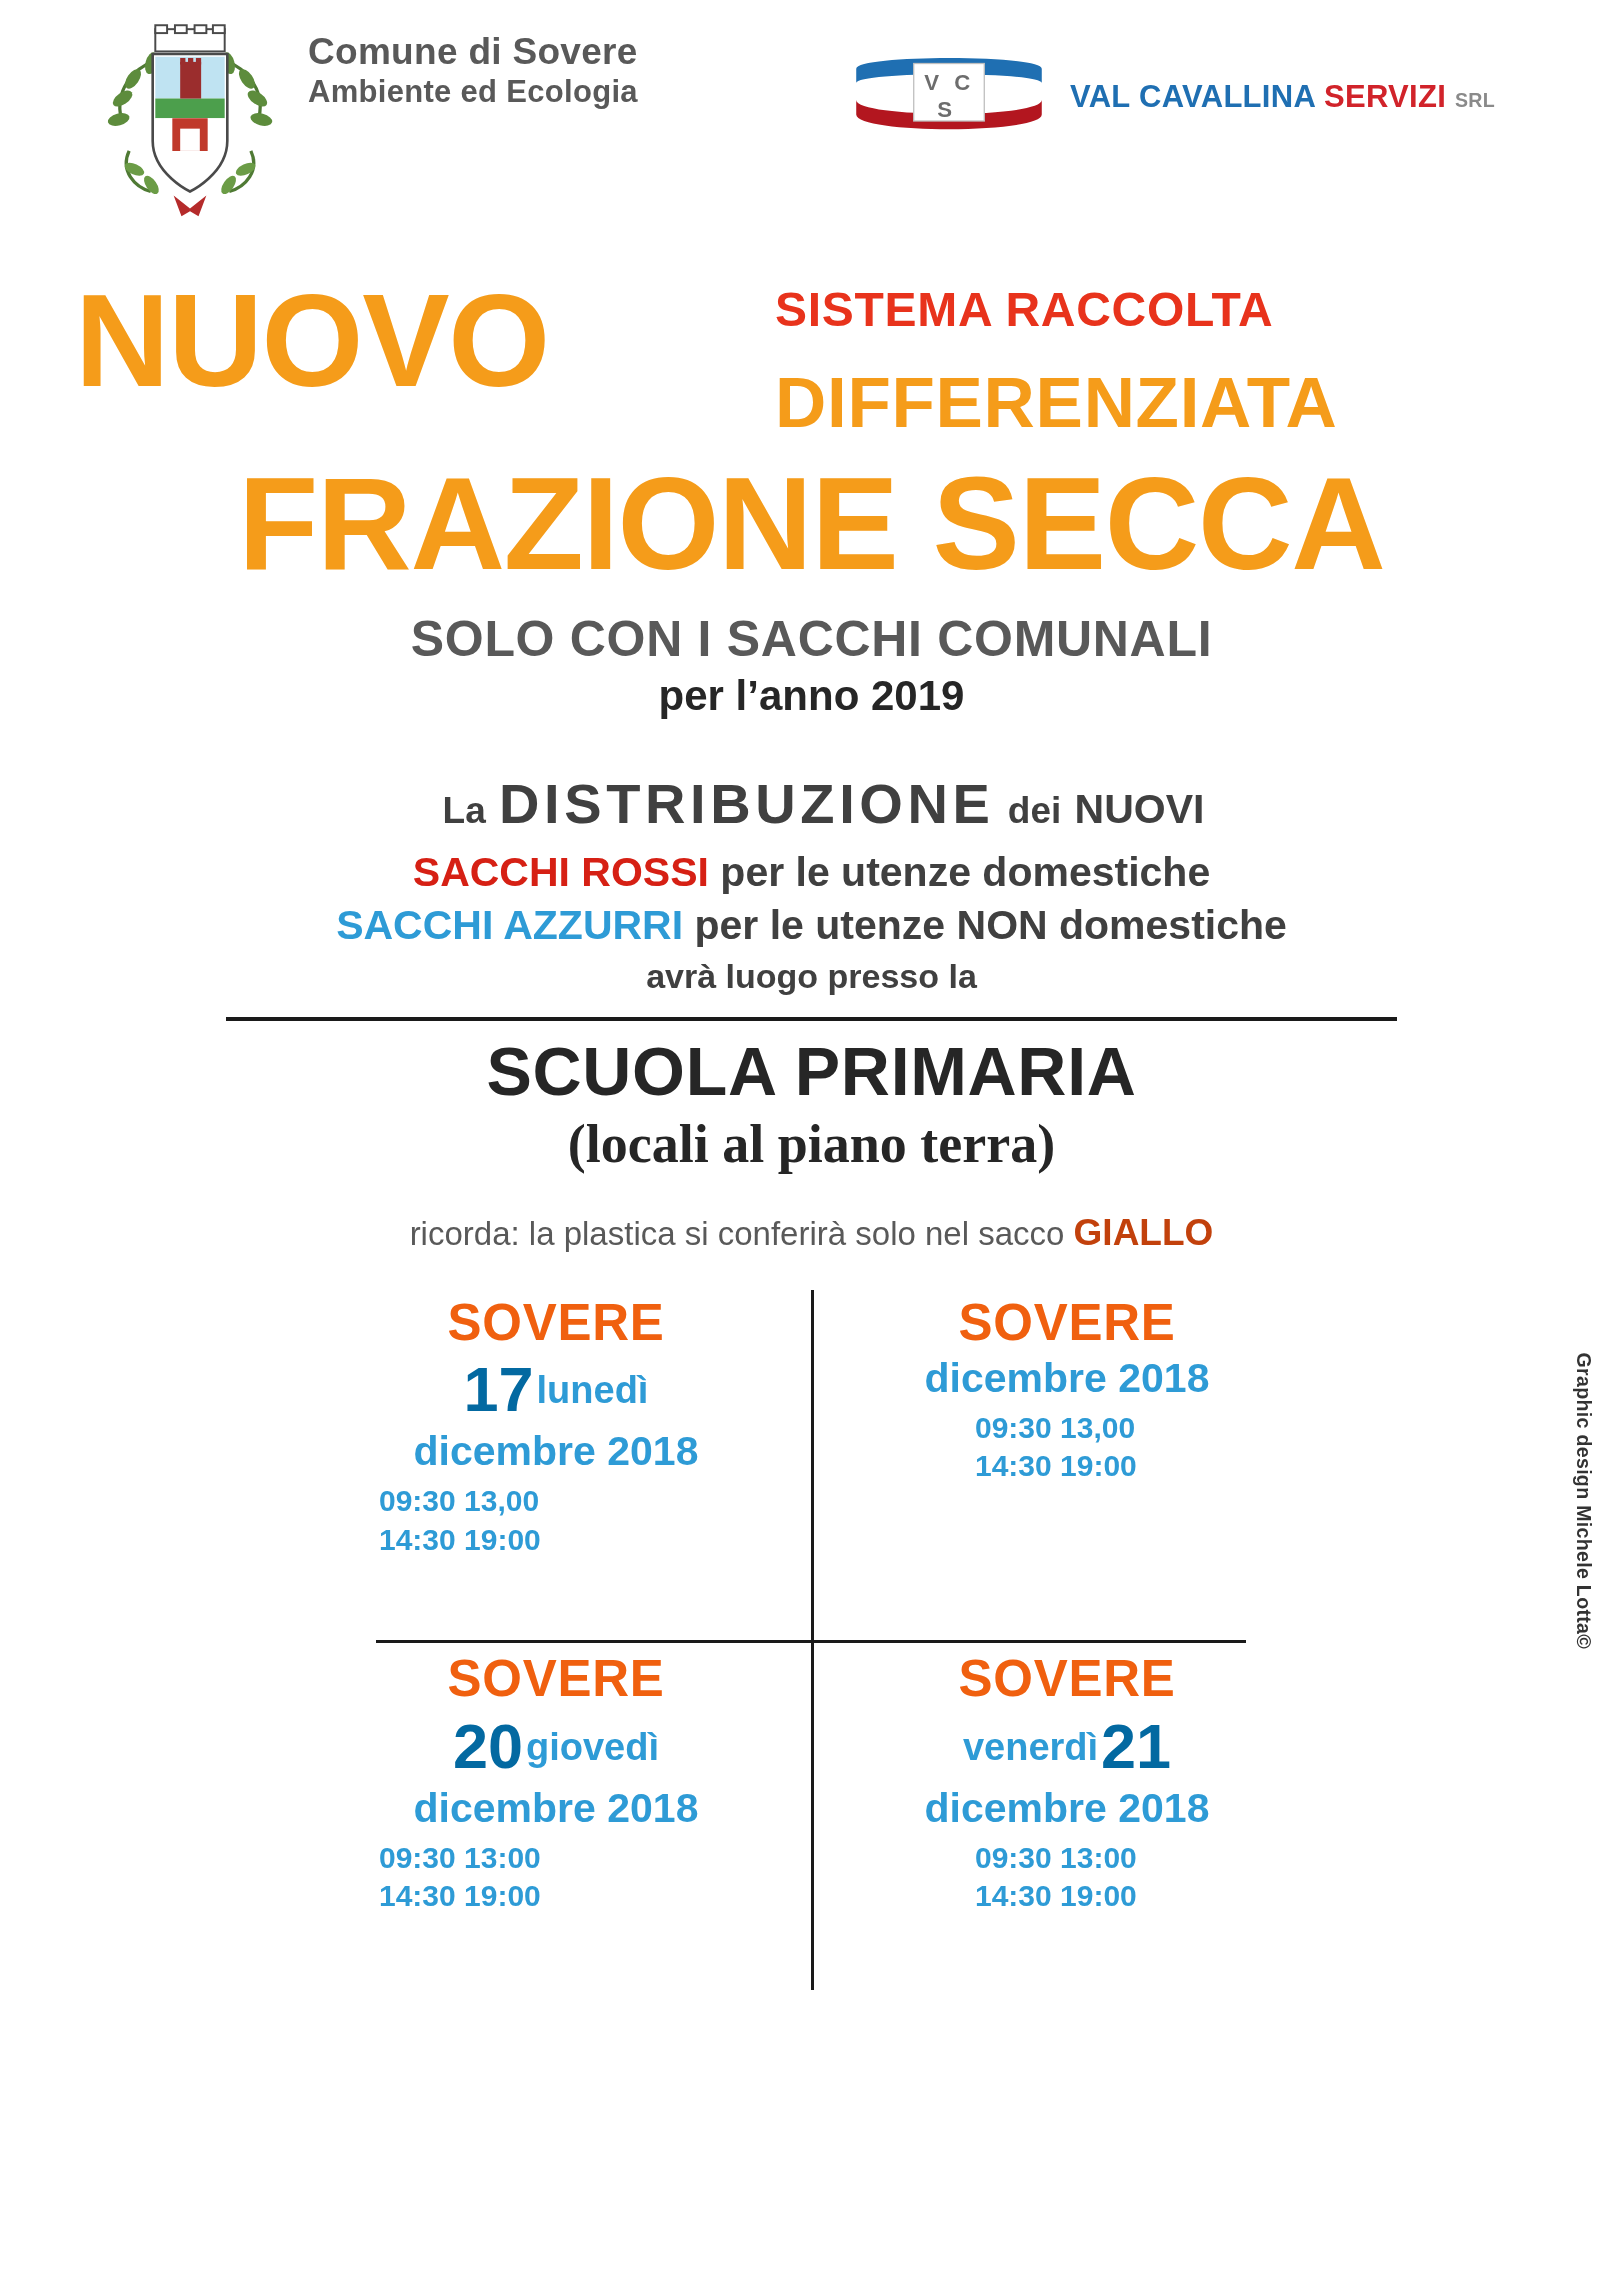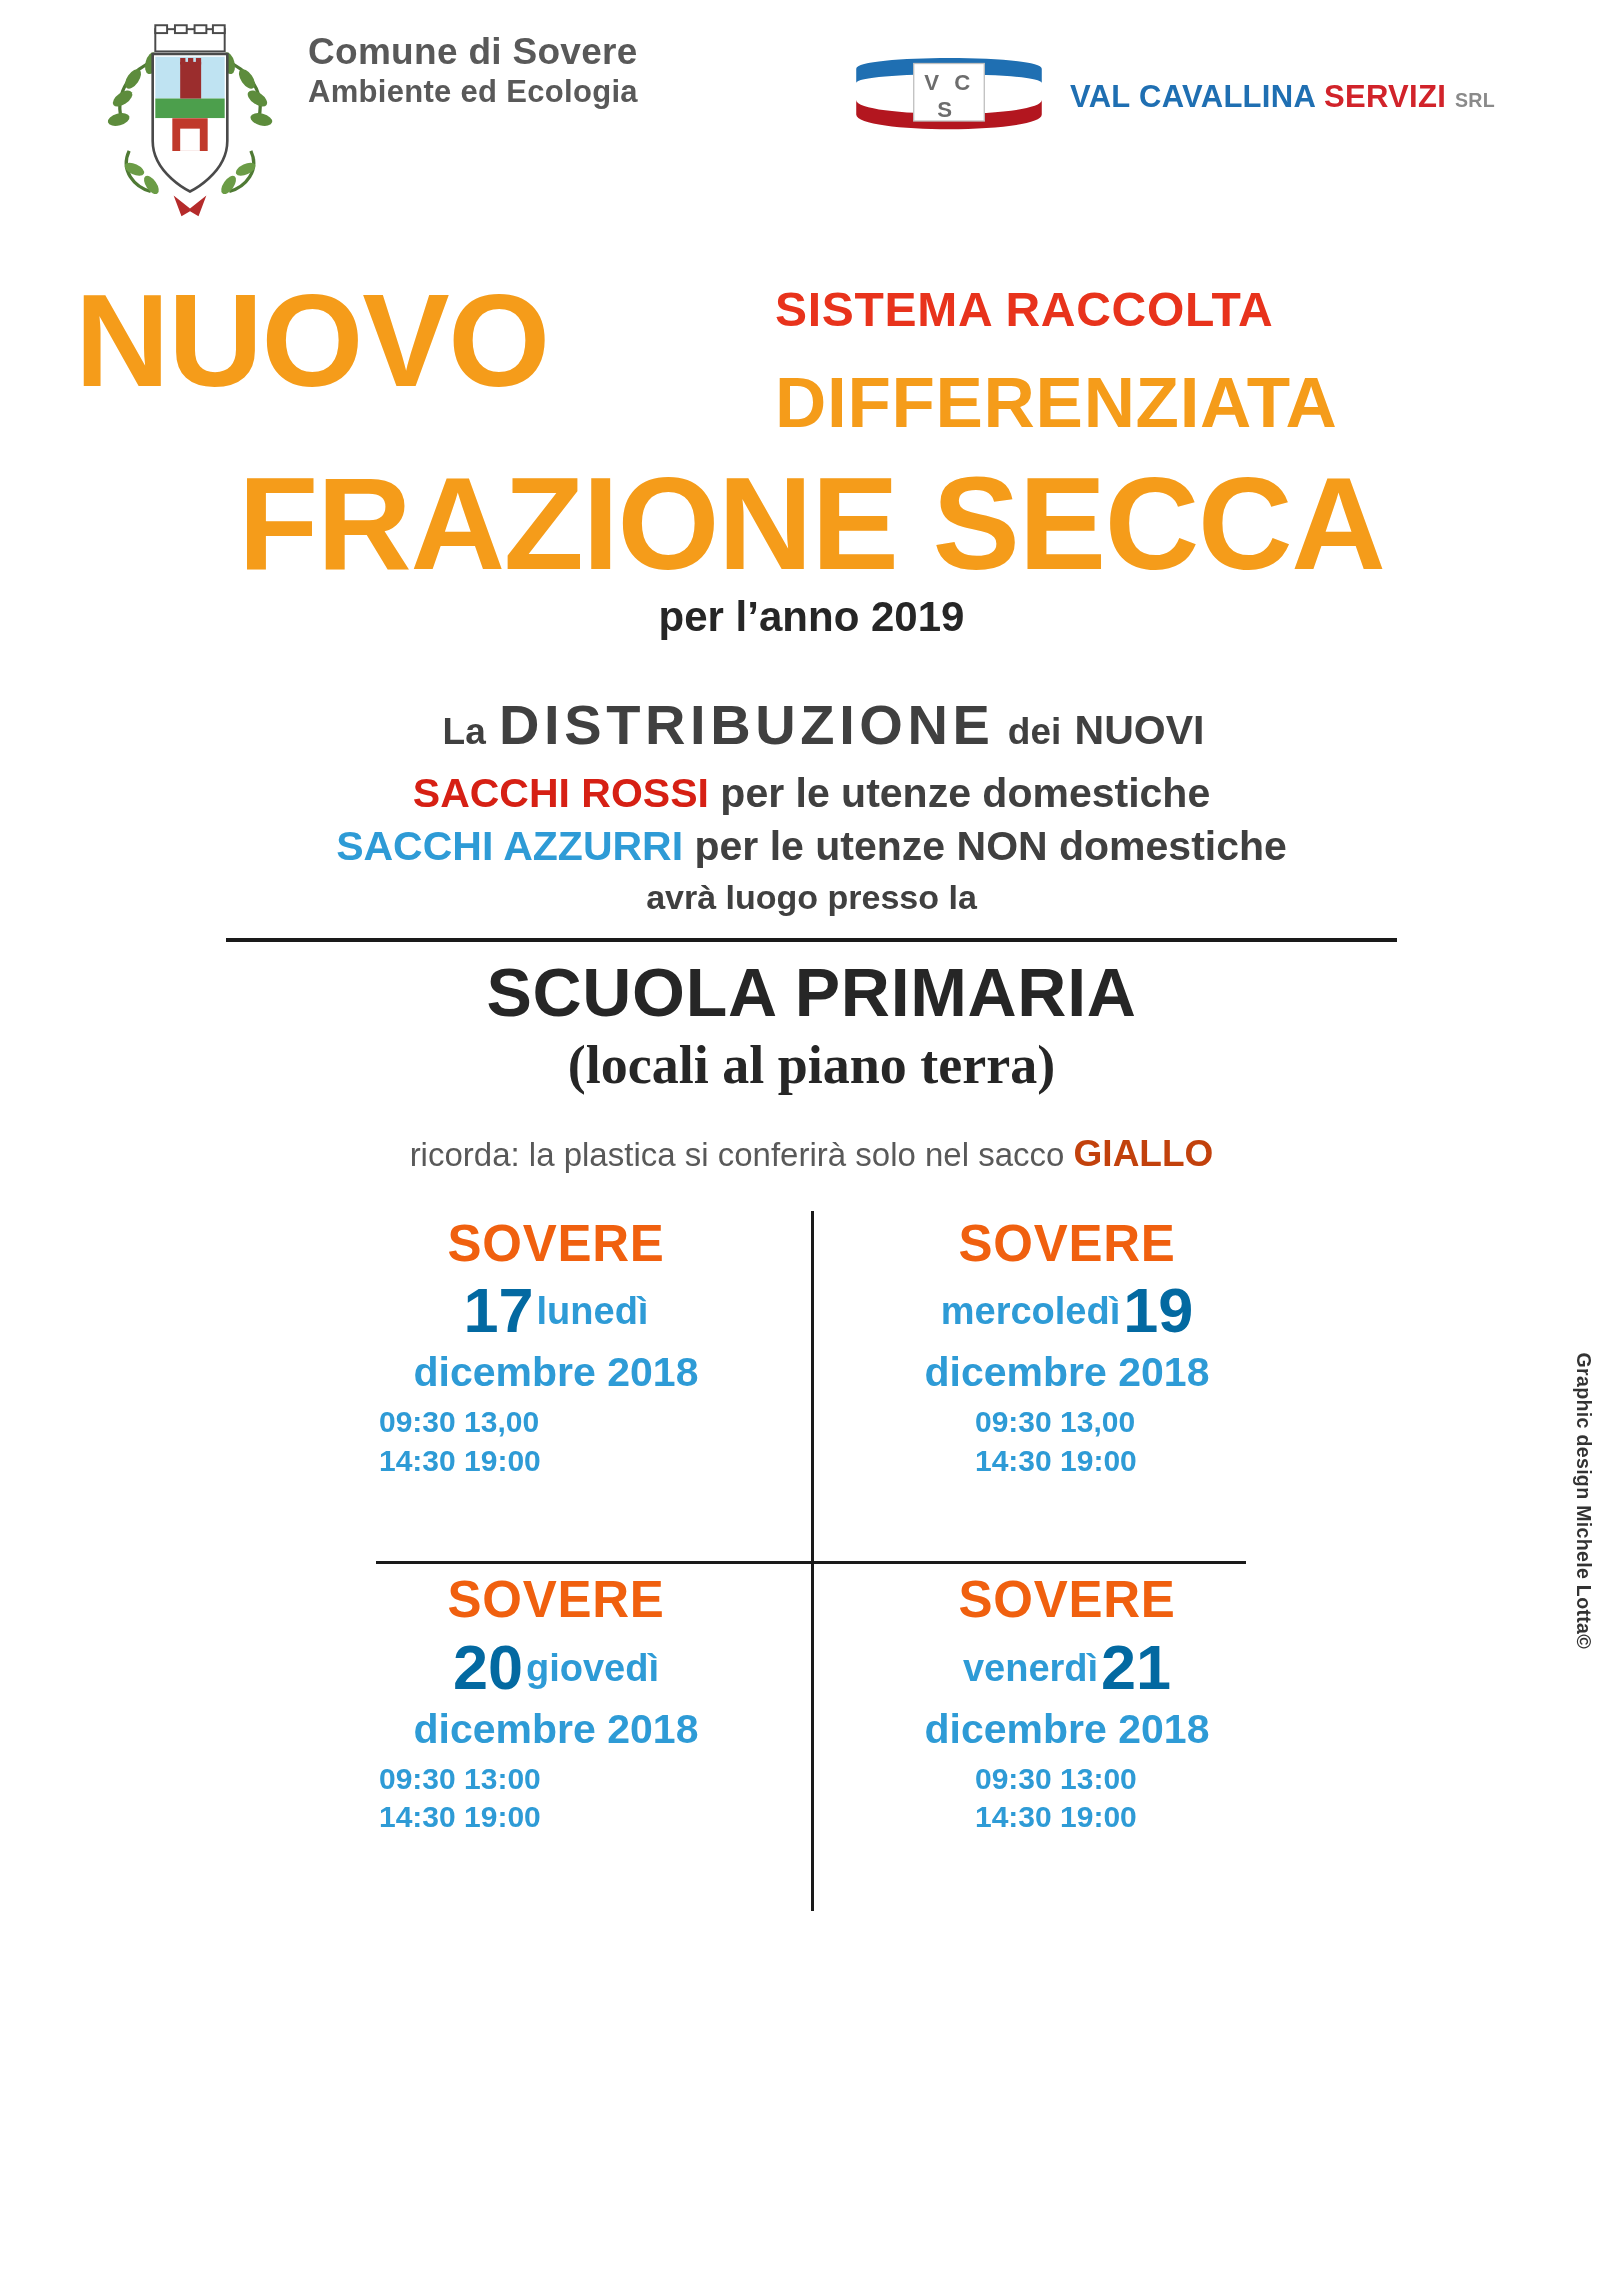--- a/index.html
+++ b/index.html
@@ -357,20 +357,21 @@
   </div>
 </div>
 
 <div class="title-block">
   <div class="row-nuovo">
     <div class="nuovo">NUOVO</div>
     <div class="sistema">SISTEMA RACCOLTA</div>
     <div class="differenziata">DIFFERENZIATA</div>
   </div>
   <div class="frazione">FRAZIONE SECCA</div>
+  <div class="solo-sacchi">SOLO CON I SACCHI COMUNALI</div>
   <div class="per-anno">per l’anno 2019</div>
 </div>
 
 <div class="dist-block">
   <div class="dist-line">
     <span class="dist-la">La</span>
     <span class="dist-big">DISTRIBUZIONE</span>
     <span class="dist-dei">dei</span>
     <span class="dist-nuovi">NUOVI</span>
   </div>
@@ -402,24 +403,20 @@
     </div>
     <div class="month">dicembre 2018</div>
     <div class="hours hours-left">
       <div>09:30 13,00</div>
       <div>14:30 19:00</div>
     </div>
   </div>
 
   <div class="cell c2">
     <div class="city">SOVERE</div>
-    <div class="dayrow">
-      <span class="dayname">mercoledì</span>
-      <span class="daynum">19</span>
-    </div>
     <div class="month">dicembre 2018</div>
     <div class="hours hours-right">
       <div>09:30 13,00</div>
       <div>14:30 19:00</div>
     </div>
   </div>
 
   <div class="cell c3">
     <div class="city">SOVERE</div>
     <div class="dayrow">

